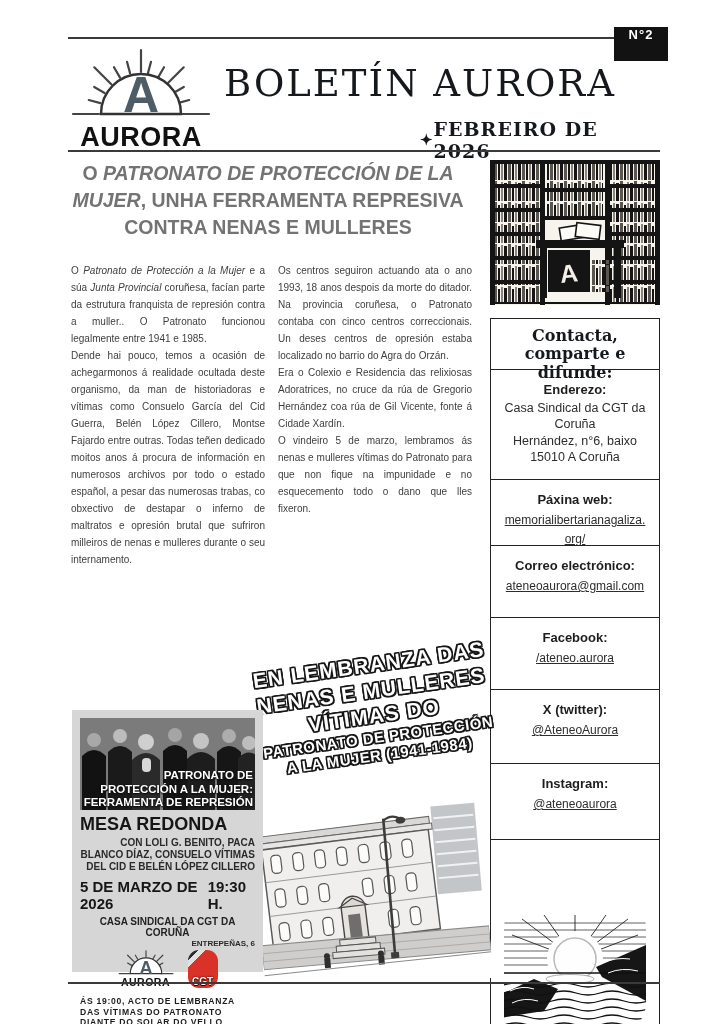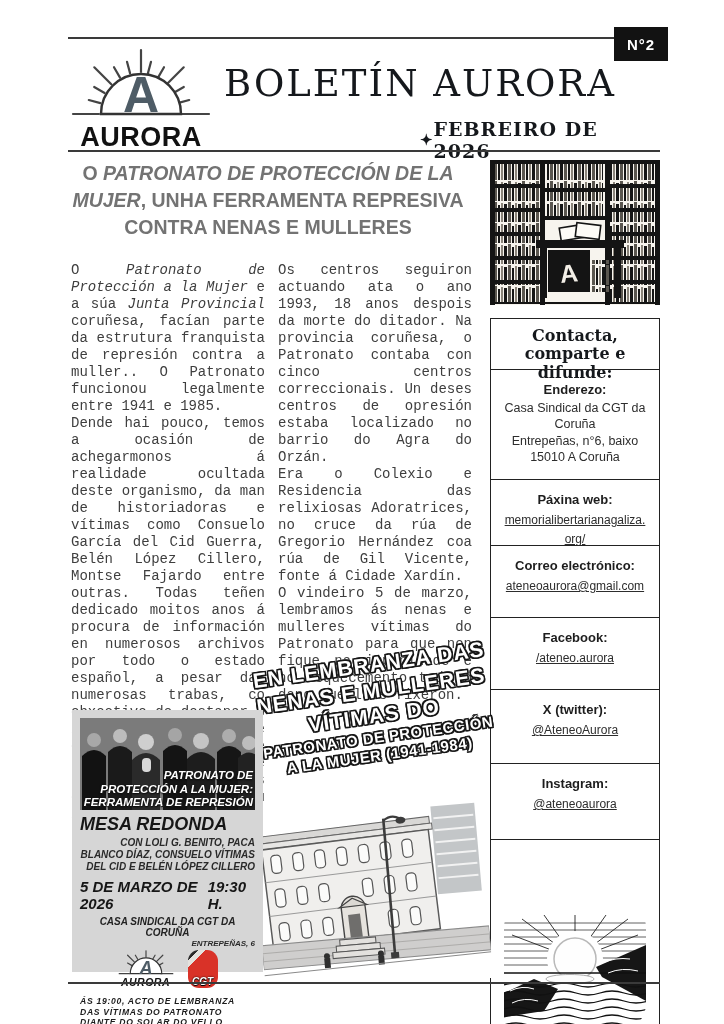--- a/index.html
+++ b/index.html
@@ -1,39 +1,39 @@
 <!DOCTYPE html>
 <html><head>
 <meta charset="utf-8">
 <style>
   html,body{margin:0;padding:0;background:#fff;}
   .page{position:relative;width:724px;height:1024px;background:#ffffff;margin:0 auto;
         font-family:"Liberation Sans",sans-serif;overflow:hidden;color:#1b1b1b;}
   .rule{position:absolute;height:2px;background:#3a3a3a;}
   
   .issue-box{position:absolute;left:614px;top:27px;width:54px;height:34px;background:#121212;
-             color:#fff;display:flex;align-items:center;justify-content:center;
-             font-weight:bold;font-size:15px;letter-spacing:1px;}
+             color:#fff;display:flex;align-items:flex-start;justify-content:center;
+             font-weight:bold;font-size:13px;letter-spacing:1px;}
   .logo-wrap{position:absolute;left:66px;top:48px;width:150px;text-align:center;}
   .logo-name{font-weight:800;font-size:27px;letter-spacing:.5px;color:#111;margin-top:-8px;
              font-family:"Liberation Sans",sans-serif;}
   .masthead{position:absolute;left:220px;top:62px;width:400px;text-align:center;
             font-family:"DejaVu Serif","Liberation Serif",serif;font-size:37px;color:#15181c;
             letter-spacing:2px;}
   .dateline{position:absolute;left:420px;top:118px;width:242px;display:flex;align-items:center;
             justify-content:space-between;font-family:"DejaVu Serif","Liberation Serif",serif;
             font-size:19px;font-weight:bold;color:#15181c;letter-spacing:1px;}
   .star{font-size:15px;}
   
   .headline{position:absolute;left:64px;top:160px;width:408px;text-align:center;
             font-size:19.5px;line-height:1.38;font-weight:600;color:#737373;}
   .headline .it{font-style:italic;}
   
-  .col{position:absolute;top:262px;width:194px;font-size:14px;line-height:17px;
-       color:#3e3e3e;text-align:justify;font-family:Liberation Mono, monospace;}
+  .col{position:absolute;top:262px;width:194px;font-size:10px;line-height:17px;
+       color:#3e3e3e;text-align:justify;}
   .col p{margin:0;}
   .col .it{font-style:italic;}
   .col-left{left:71px;}
   .col-right{left:278px;}
   
   .library{position:absolute;left:490px;top:160px;width:170px;height:145px;}
   .contact-box{position:absolute;left:490px;top:318px;width:170px;height:790px;
                border:1.5px solid #222;box-sizing:border-box;display:flex;flex-direction:column;text-align:center;}
   .cbox-title{padding:8px 12px 6px;font-family:"DejaVu Serif","Liberation Serif",serif;
               font-weight:bold;font-size:16px;color:#15181c;height:50px;box-sizing:border-box;line-height:1.15;}
@@ -48,21 +48,21 @@
             text-align:center;font-weight:800;color:#fff;line-height:1.22;
             text-shadow:-1.5px -1.5px 0 #161616,1.5px -1.5px 0 #161616,-1.5px 1.5px 0 #161616,
                         1.5px 1.5px 0 #161616,0 1.5px 0 #161616,0 -1.5px 0 #161616,
                         1.5px 0 0 #161616,-1.5px 0 0 #161616;}
   .memorial .big{font-size:21px;letter-spacing:1px;white-space:nowrap;}
   .memorial .small{font-size:15px;letter-spacing:.5px;white-space:nowrap;}
   
   .building{position:absolute;left:258px;top:806px;width:228px;height:182px;transform:rotate(-5deg);}
   
   .poster{position:absolute;left:72px;top:710px;width:191px;height:262px;background:#d6d6d6;
-          box-sizing:border-box;padding:8px 8px 2px;display:flex;flex-direction:column;font-style:italic;}
+          box-sizing:border-box;padding:8px 8px 2px;display:flex;flex-direction:column;}
   .poster-photo{position:relative;width:175px;height:92px;}
   .poster-photo-title{position:absolute;right:2px;bottom:1px;text-align:right;color:#fff;
           font-weight:800;font-size:11.5px;line-height:1.15;
           text-shadow:0 1px 2px rgba(0,0,0,.95),1px 1px 0 #222;}
   .poster-mesa{font-weight:800;font-size:18px;color:#161616;margin-top:4px;}
   .poster-speakers{font-weight:600;font-size:10px;color:#2a2a2a;text-align:right;line-height:1.2;margin-top:2px;}
   .poster-dateline{display:flex;justify-content:space-between;font-weight:800;font-size:15px;
                    color:#161616;margin-top:5px;}
   .poster-venue{font-weight:700;font-size:10px;color:#222;text-align:center;margin-top:4px;}
   .poster-address{font-weight:600;font-size:8px;color:#2a2a2a;text-align:right;margin-top:1px;}
@@ -185,21 +185,21 @@
       <line x1="0" y1="143" x2="170" y2="143" stroke="#141414" stroke-width="2"></line>
     </svg>
   </div>
 
   <div class="contact-box">
     <div class="cbox-title">Contacta, comparte e difunde:</div>
 
     <div class="cbox-sec" style="height:110px;">
       <div class="cbox-label">Enderezo:</div>
       <div class="cbox-val">Casa Sindical da CGT da Coruña</div>
-      <div class="cbox-val">Entrepeñas, n°6, baixo</div>
+      <div class="cbox-val">Hernández, n°6, baixo</div>
       <div class="cbox-val">15010 A Coruña</div>
     </div>
 
     <div class="cbox-sec" style="height:66px;">
       <div class="cbox-label">Páxina web:</div>
       <a class="cbox-link">memorialibertarianagaliza.org/</a>
     </div>
 
     <div class="cbox-sec" style="height:72px;">
       <div class="cbox-label">Correo electrónico:</div>

